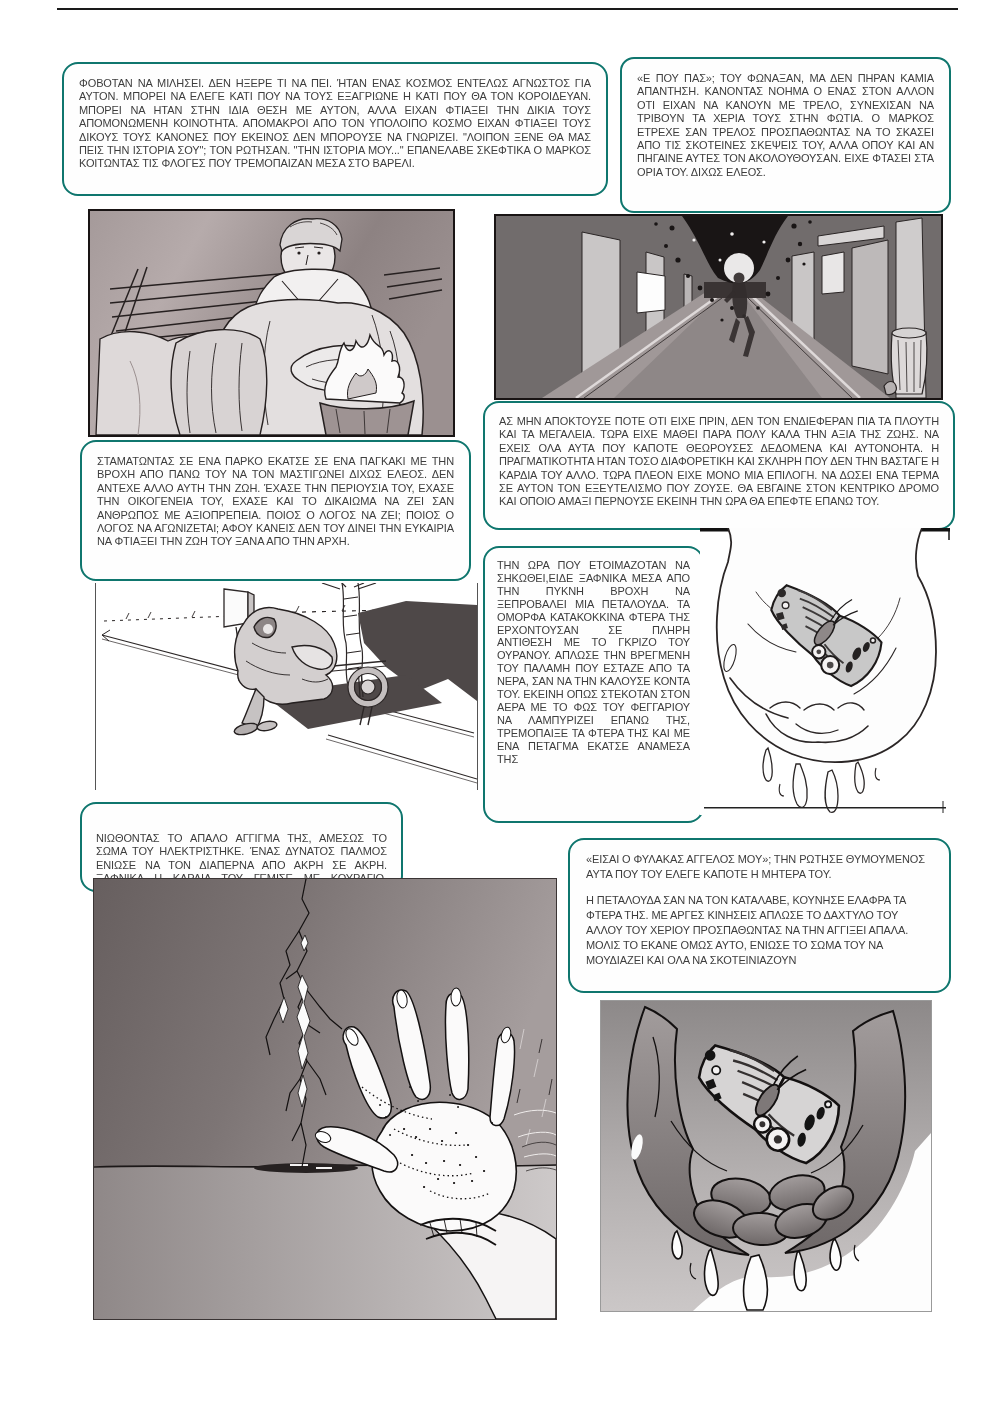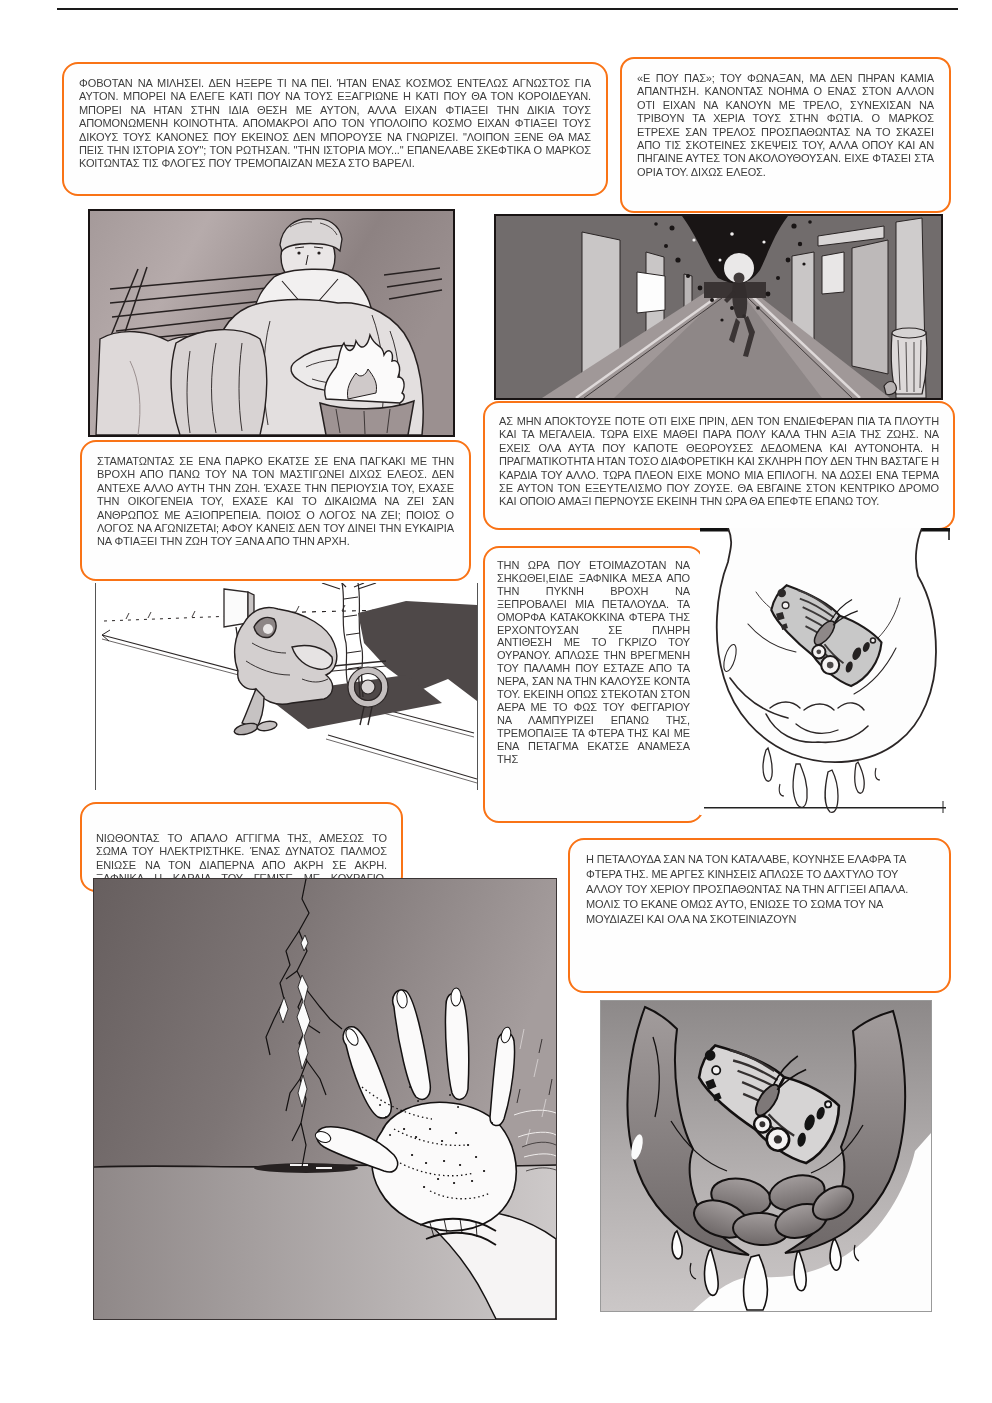--- a/index.html
+++ b/index.html
@@ -1,18 +1,18 @@
 <!DOCTYPE html>
 <html><head>
 <meta charset="utf-8">
 <style>
   html,body{margin:0;padding:0;background:#ffffff;}
   #page{position:relative;width:992px;height:1403px;background:#ffffff;overflow:hidden;
         font-family:"Liberation Sans",sans-serif;}
-  .bubble{position:absolute;background:#fefefe;border:2px solid #f97316;border-radius:16px;
+  .bubble{position:absolute;background:#fefefe;border:2px solid #0f766e;border-radius:16px;
           color:#3d3d3d;font-size:11px;line-height:13.4px;letter-spacing:-0.1px;
           padding:13px 15px;box-sizing:border-box;text-align:justify;}
   .bubble.small{font-size:11px;line-height:12.9px;padding:11px 12px;}
   .bubble.left{text-align:left;}
   .panel{position:absolute;box-sizing:border-box;overflow:hidden;}
   svg{display:block;}
   .topline{position:absolute;left:57px;top:8px;width:901px;height:0;border-top:2px solid #1a1a1a;}
   .para + .para{display:block;margin-top:11px;}
   .para{display:block;}
 </style>
@@ -243,20 +243,21 @@
         <path d="M80,256 c-2,8 0,12 4,12 M176,240 c-2,8 0,12 4,12" fill="none" stroke-width="1.1"></path>
       </g>
       <rect x="4" y="279" width="242" height="1.5" fill="#222"></rect>
       <path d="M243,273 L243,285" stroke="#222" stroke-width="1" fill="none"></path>
     </svg>
   </div>
 
   <div class="bubble" style="left:80px;top:790px;width:323px;height:90px;padding:28px 14px;margin-top:12px;">ΝΙΩΘΟΝΤΑΣ ΤΟ ΑΠΑΛΟ ΑΓΓΙΓΜΑ ΤΗΣ, ΑΜΕΣΩΣ ΤΟ ΣΩΜΑ ΤΟΥ ΗΛΕΚΤΡΙΣΤΗΚΕ. ΈΝΑΣ ΔΥΝΑΤΟΣ ΠΑΛΜΟΣ ΕΝΙΩΣΕ ΝΑ ΤΟΝ ΔΙΑΠΕΡΝΑ ΑΠΟ ΑΚΡΗ ΣΕ ΑΚΡΗ. ΞΑΦΝΙΚΑ Η ΚΑΡΔΙΑ ΤΟΥ ΓΕΜΙΣΕ ΜΕ ΚΟΥΡΑΓΙΟ, ΕΛΠΙΔΕΣ ΚΑΙ ΜΙΑ ΕΝΤΟΝΗ ΕΠΙΘΥΜΙΑ ΓΙΑ ΖΩΗ.</div>
 
   <div class="bubble left" style="left:568px;top:838px;width:383px;height:155px;line-height:15px;padding:12px 16px;">
+    <span class="para">«ΕΙΣΑΙ Ο ΦΥΛΑΚΑΣ ΑΓΓΕΛΟΣ ΜΟΥ»; ΤΗΝ ΡΩΤΗΣΕ ΘΥΜΟΥΜΕΝΟΣ ΑΥΤΑ ΠΟΥ ΤΟΥ ΕΛΕΓΕ ΚΑΠΟΤΕ Η ΜΗΤΕΡΑ ΤΟΥ.</span>
     <span class="para">Η ΠΕΤΑΛΟΥΔΑ ΣΑΝ ΝΑ ΤΟΝ ΚΑΤΑΛΑΒΕ, ΚΟΥΝΗΣΕ ΕΛΑΦΡΑ ΤΑ ΦΤΕΡΑ ΤΗΣ. ΜΕ ΑΡΓΕΣ ΚΙΝΗΣΕΙΣ ΑΠΛΩΣΕ ΤΟ ΔΑΧΤΥΛΟ ΤΟΥ ΑΛΛΟΥ ΤΟΥ ΧΕΡΙΟΥ ΠΡΟΣΠΑΘΩΝΤΑΣ ΝΑ ΤΗΝ ΑΓΓΙΞΕΙ ΑΠΑΛΑ. ΜΟΛΙΣ ΤΟ ΕΚΑΝΕ ΟΜΩΣ ΑΥΤΟ, ΕΝΙΩΣΕ ΤΟ ΣΩΜΑ ΤΟΥ ΝΑ ΜΟΥΔΙΑΖΕΙ ΚΑΙ ΟΛΑ ΝΑ ΣΚΟΤΕΙΝΙΑΖΟΥΝ</span>
   </div>
 
   <div class="panel" style="left:93px;top:878px;width:464px;height:442px;border:1px solid #3a3434;">
     <svg width="462" height="440" viewBox="0 0 462 440">
       <defs>
         <linearGradient id="lgDark" x1="0" y1="0" x2="1" y2="0.25">
           <stop offset="0" stop-color="#675f5f"></stop>
             <stop offset="0.45" stop-color="#7d7575"></stop>
             <stop offset="1" stop-color="#a59d9d"></stop>

